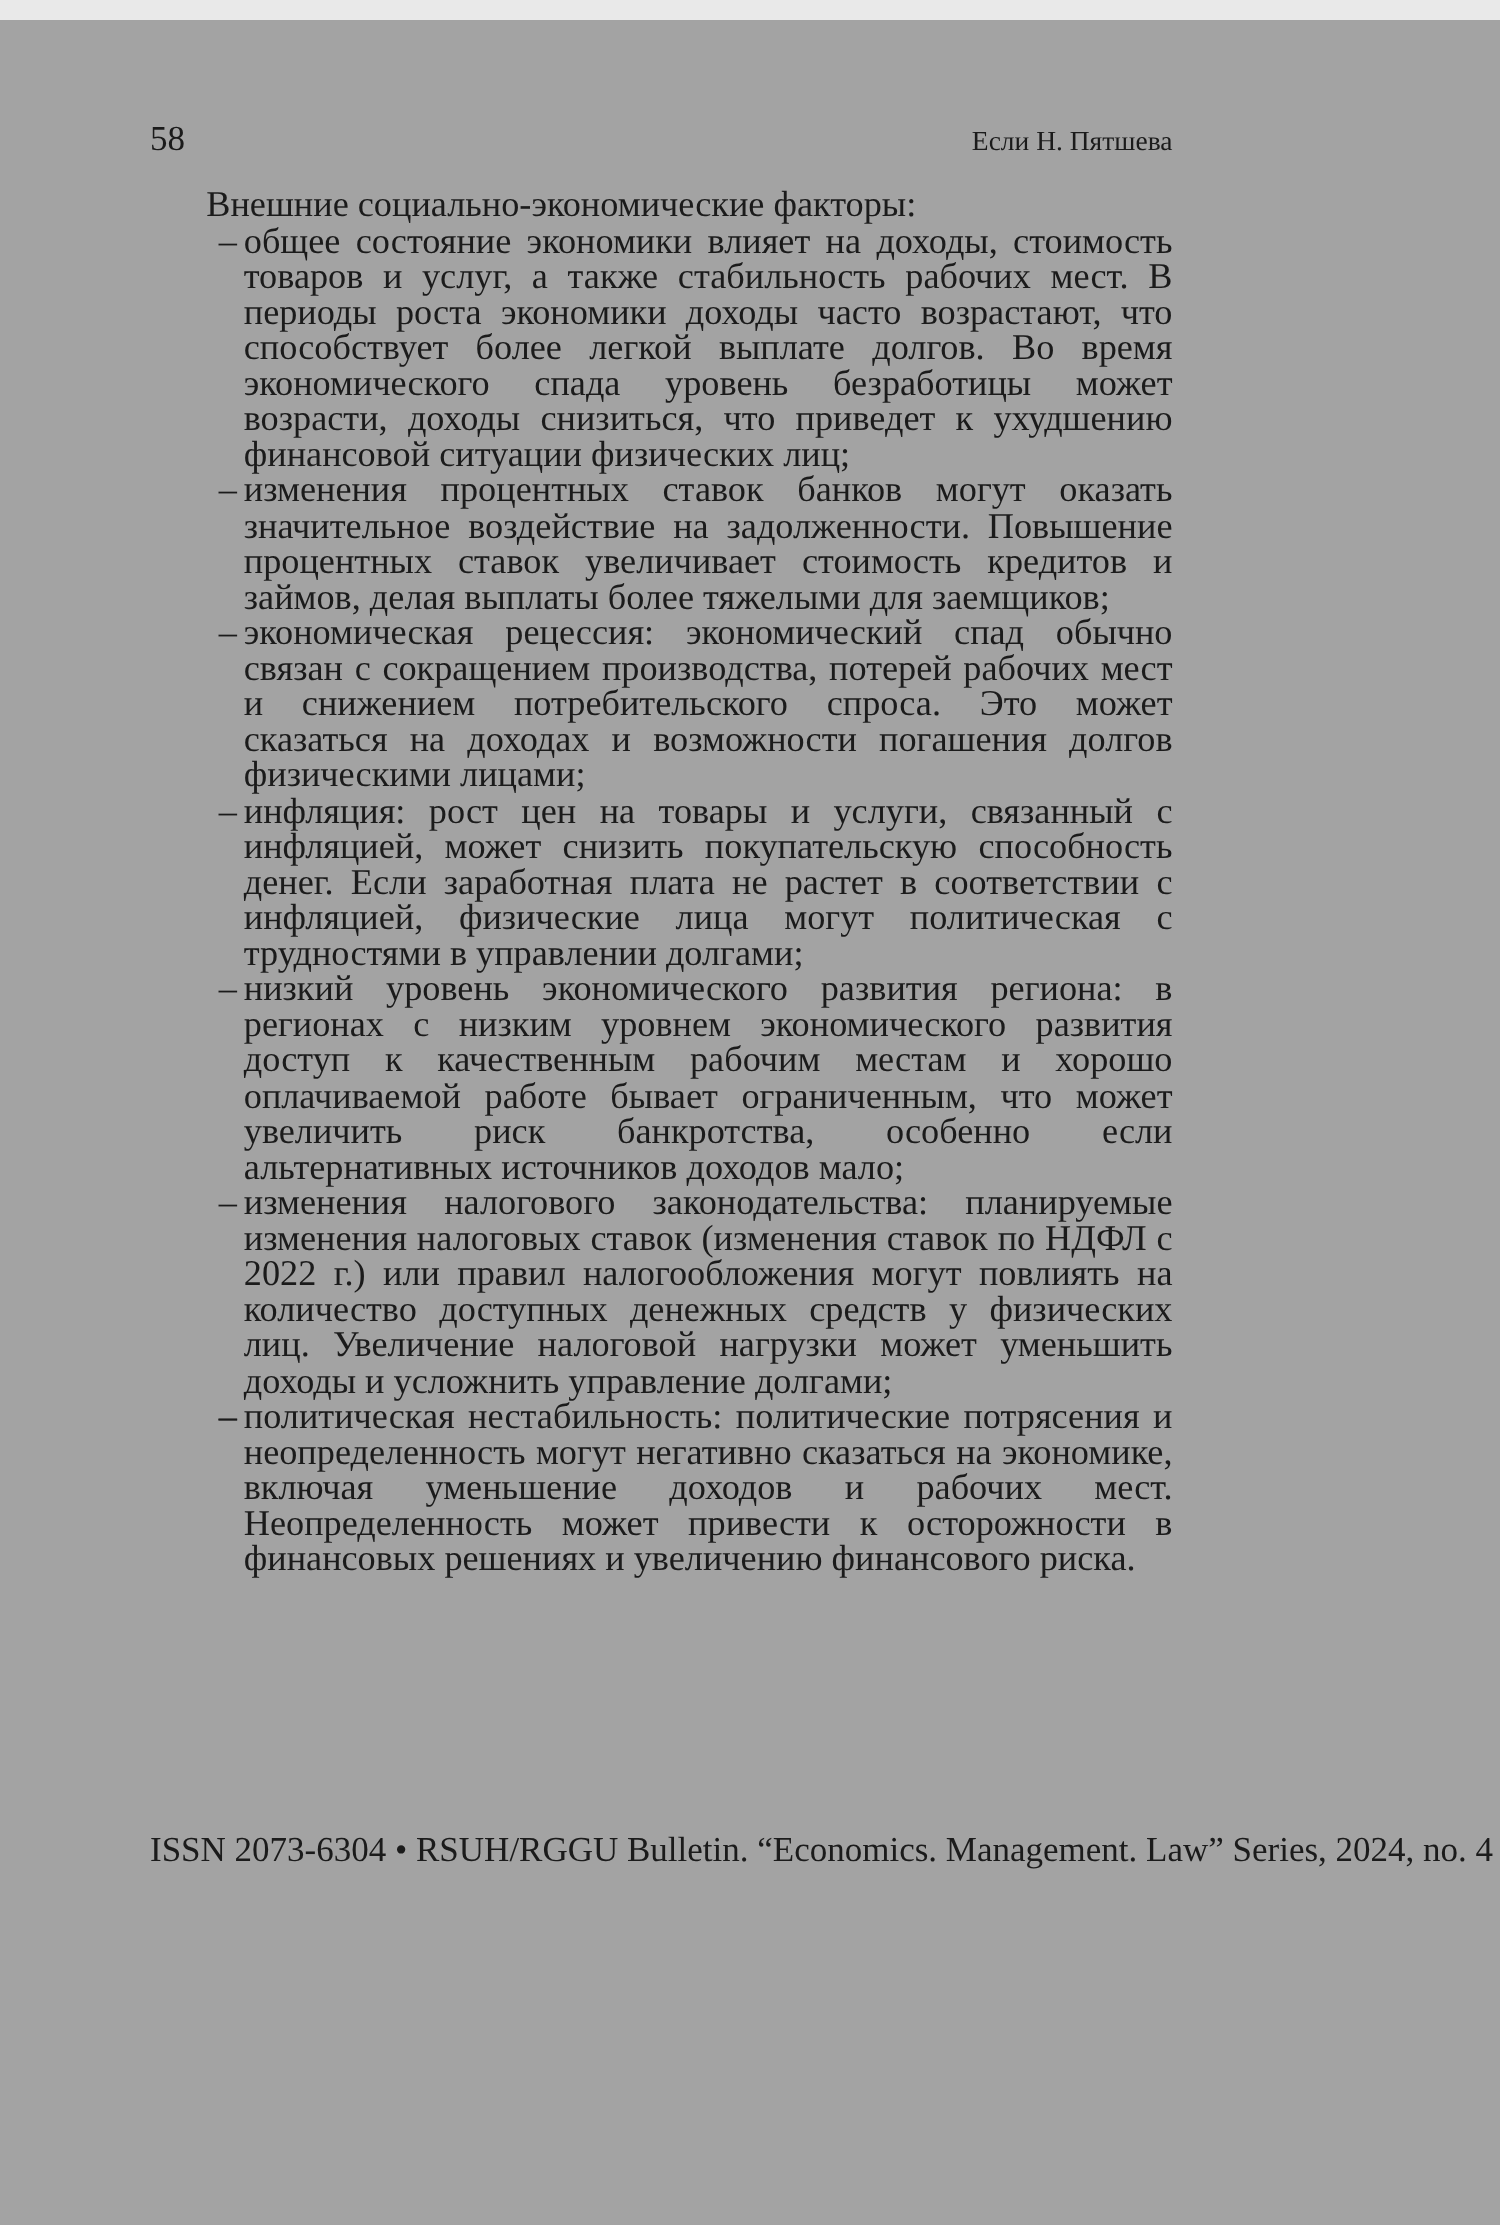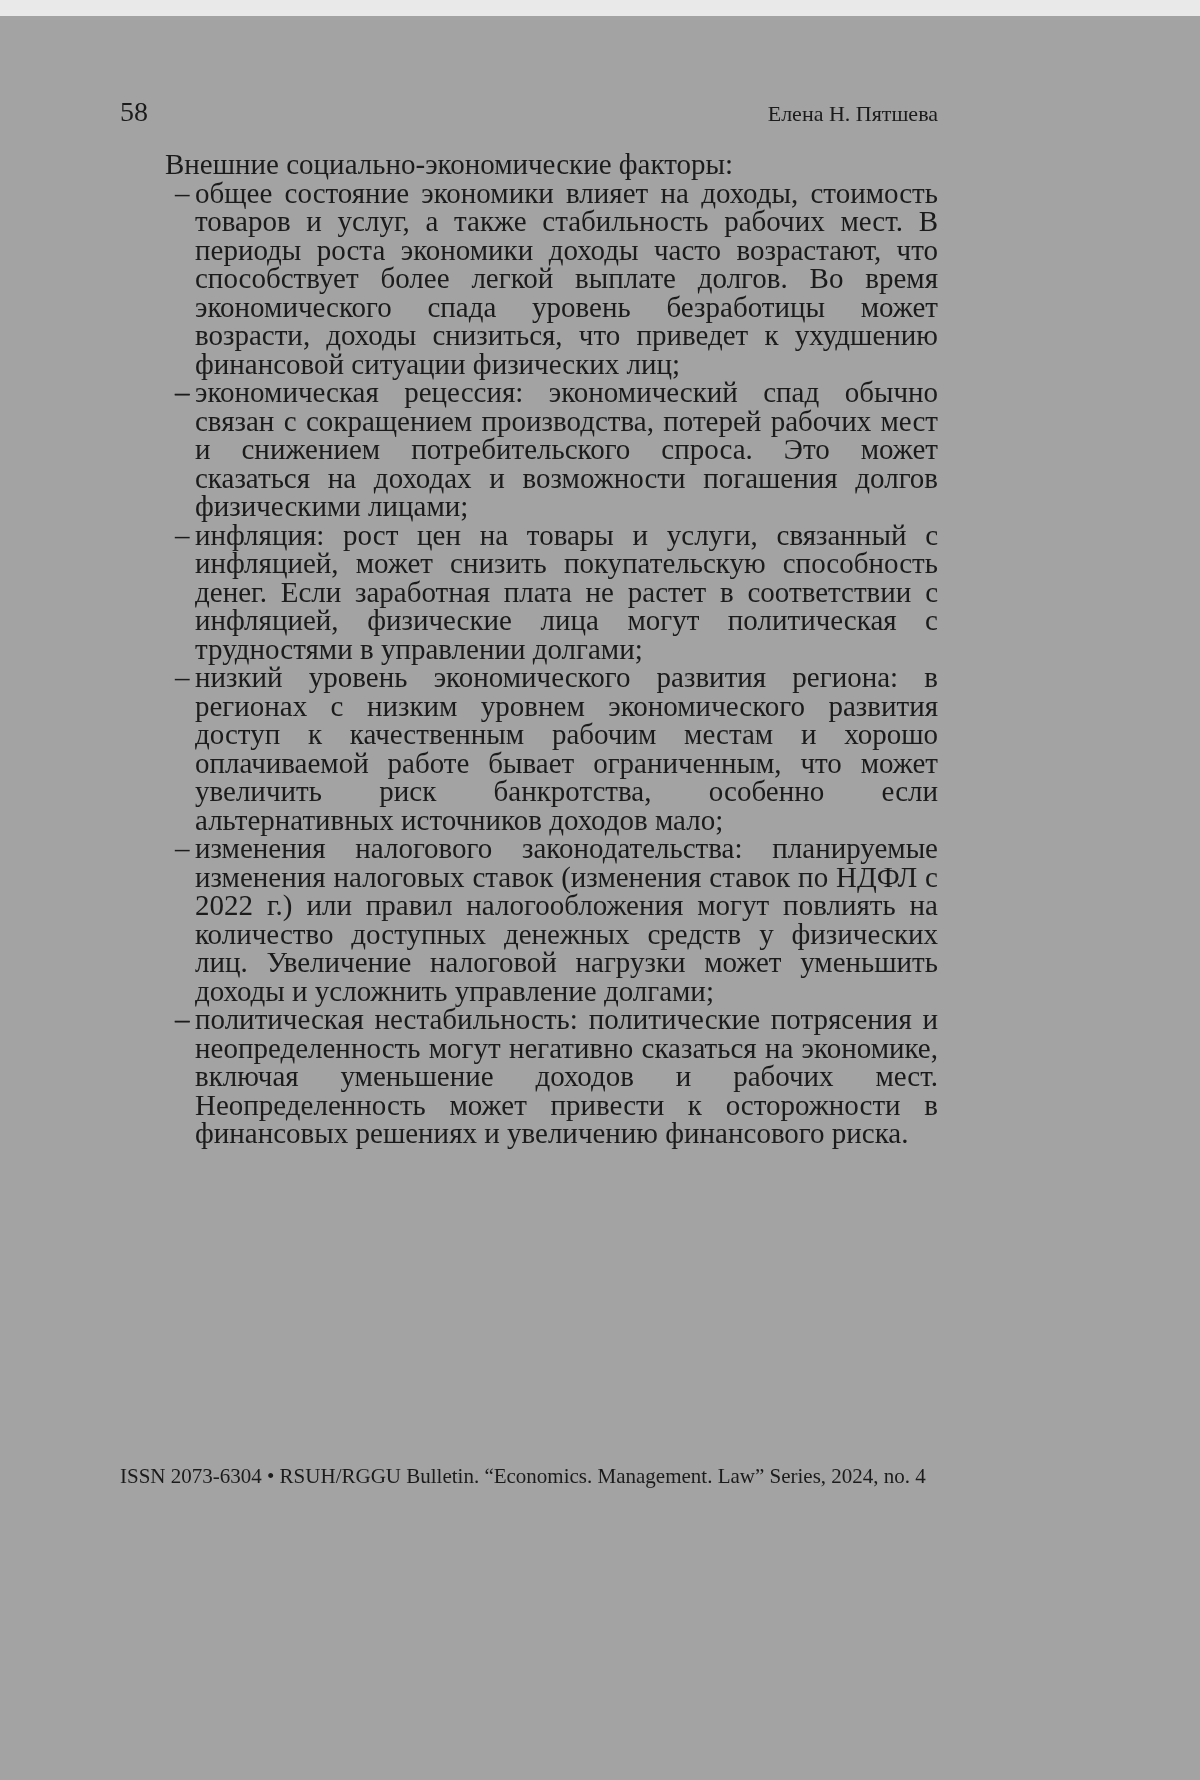--- a/index.html
+++ b/index.html
@@ -61,47 +61,48 @@
   .list-item .marker {
     position: absolute;
     left: 55px;
     top: 0;
   }
   .page-footer {
     position: absolute;
     top: 1448px;
     left: 120px;
     width: 818px;
-    font-size: 21px;
+    font-size: 28px;
     line-height: 1.2;
     white-space: nowrap;
   }
 </style>
 </head>
 <body>
 
 <div class="page">
 
   <header class="page-header">
     <span class="page-number">58</span>
-    <span class="running-head">Елена Н. Пятшева</span>
+    <span class="running-head">Если Н. Пятшева</span>
   </header>
 
   <main class="article-body">
     <p class="intro">Внешние социально-экономические факторы:</p>
 
     <div class="bullet-list">
 
       <div class="list-item">
         <span class="marker">–</span>
         <span class="item-text">общее состояние экономики влияет на доходы, стоимость товаров и услуг, а также стабильность рабочих мест. В периоды роста экономики доходы часто возрастают, что способствует более легкой выплате долгов. Во время экономического спада уровень безработицы может возрасти, доходы снизиться, что приведет к ухудшению финансовой ситуации физических лиц;</span>
       </div>
 
       <div class="list-item">
         <span class="marker">–</span>
+        <span class="item-text">изменения процентных ставок банков могут оказать значительное воздействие на задолженности. Повышение процентных ставок увеличивает стоимость кредитов и займов, делая выплаты более тяжелыми для заемщиков;</span>
       </div>
 
       <div class="list-item">
         <span class="marker">–</span>
         <span class="item-text">экономическая рецессия: экономический спад обычно связан с сокращением производства, потерей рабочих мест и снижением потребительского спроса. Это может сказаться на доходах и возможности погашения долгов физическими лицами;</span>
       </div>
 
       <div class="list-item">
         <span class="marker">–</span>
         <span class="item-text">инфляция: рост цен на товары и услуги, связанный с инфляцией, может снизить покупательскую способность денег. Если заработная плата не растет в соответствии с инфляцией, физические лица могут политическая с трудностями в управлении долгами;</span>

